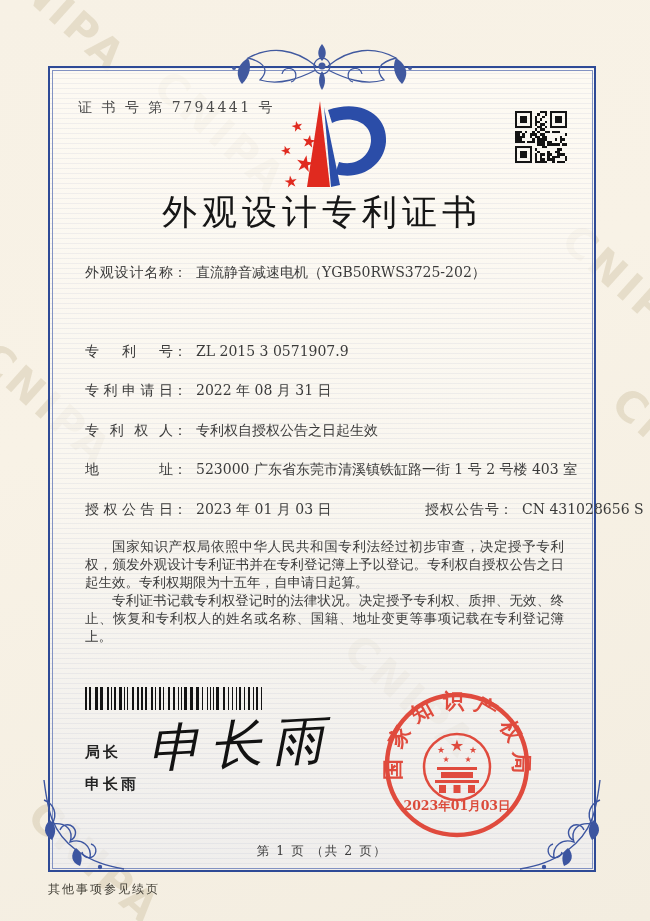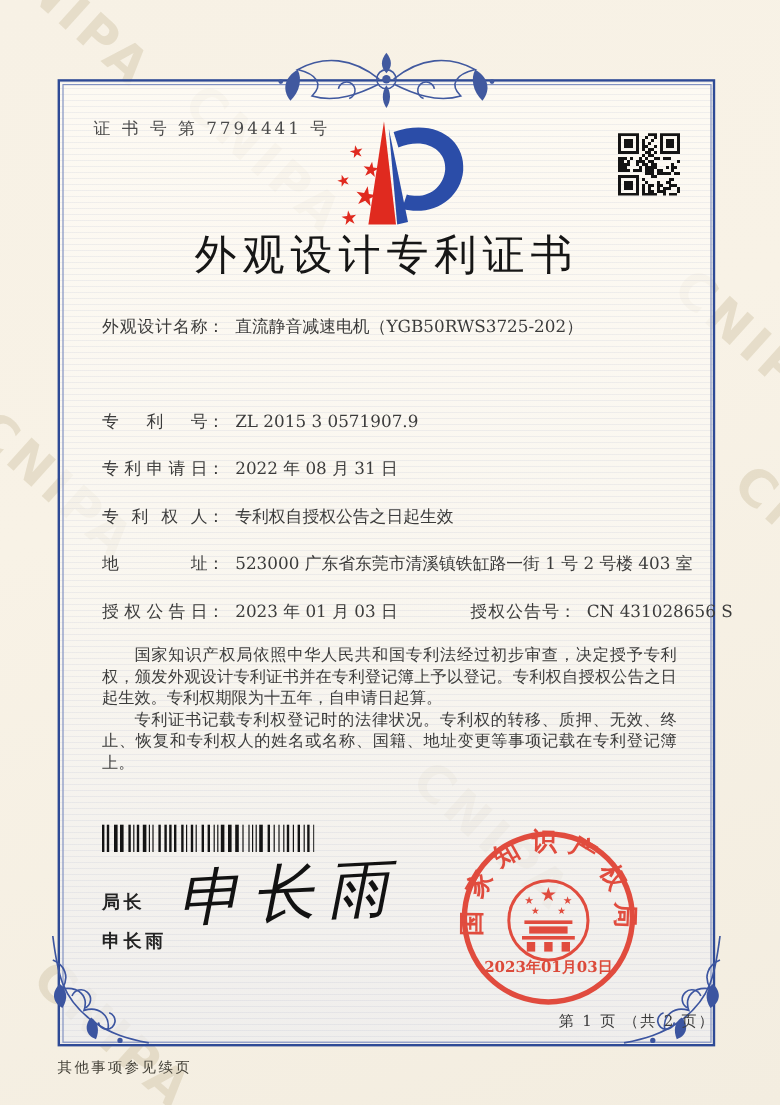--- a/index.html
+++ b/index.html
@@ -17,29 +17,29 @@
          background:
            repeating-linear-gradient(180deg,rgba(158,166,198,.14) 0 1px,rgba(0,0,0,0) 1px 5px),
            linear-gradient(180deg,rgba(255,252,246,.78) 0%,rgba(250,248,243,.72) 55%,rgba(238,238,240,.75) 100%);}
   .frame-inner{position:absolute;inset:1.5px;border:1px solid #8292c2;pointer-events:none;}
   .cert-no{left:78px;top:99px;font-size:14px;letter-spacing:2.5px;color:#4b4b4b;}
   .title{left:48px;top:189px;width:548px;text-align:center;font-size:35px;letter-spacing:5px;
          color:#161616;font-weight:400;}
   .row{left:85px;width:505px;font-size:14px;color:#3b3b3b;white-space:nowrap;}
   .lbl{display:inline-block;width:88px;text-align:justify;text-align-last:justify;vertical-align:bottom;}
   .val{margin-left:9px;}
-  .lbl2{display:inline-block;width:74px;margin-left:56px;text-align:justify;text-align-last:justify;vertical-align:bottom;}
+  .lbl2{display:inline-block;width:74px;margin-left:89px;text-align:justify;text-align-last:justify;vertical-align:bottom;}
   .paras{left:85px;top:537px;width:479px;font-size:13.5px;line-height:18px;
          text-align:justify;color:#3c3c3c;}
   .paras p{margin:0;text-indent:2em;}
   .director{font-family:"DejaVu Sans","Liberation Sans",sans-serif;font-weight:600;
             font-size:15px;letter-spacing:3px;color:#242424;text-align:right;}
   .signature{left:148px;top:710px;font-size:52px;font-style:italic;letter-spacing:10px;
              color:#121212;transform:rotate(-3deg);font-family:"DejaVu Serif",serif;}
-  .page-indicator{left:48px;top:843px;width:548px;text-align:right;font-size:12.5px;
+  .page-indicator{left:48px;top:843px;width:548px;text-align:center;font-size:12.5px;
                   letter-spacing:1.5px;color:#3c3c3c;}
   .cont-note{left:48px;top:881px;width:548px;text-align:left;font-size:12px;
              letter-spacing:2px;color:#454239;}
   .seal-wrap{left:381px;top:689px;width:152px;height:152px;}
   svg text{font-family:"DejaVu Serif","Liberation Serif",serif;}
 </style>
 </head>
 <body>
 
 <div class="page">
@@ -271,21 +271,21 @@
   <div class="abs row" style="top:461px;">
     <span class="lbl">地址</span><span>：</span><span class="val">523000 广东省东莞市清溪镇铁缸路一街 1 号 2 号楼 403 室</span>
   </div>
   <div class="abs row" style="top:501px;">
     <span class="lbl">授权公告日</span><span>：</span><span class="val">2023 年 01 月 03 日</span>
     <span class="lbl2">授权公告号</span><span>：</span><span class="val">CN 431028656 S</span>
   </div>
 
   <div class="abs paras">
     <p>国家知识产权局依照中华人民共和国专利法经过初步审查，决定授予专利权，颁发外观设计专利证书并在专利登记簿上予以登记。专利权自授权公告之日起生效。专利权期限为十五年，自申请日起算。</p>
-    <p>专利证书记载专利权登记时的法律状况。专利权的转移、质押、无效、终止、恢复和专利权人的姓名或名称、国籍、地址变更等事项记载在专利登记簿上。</p>
+    <p>专利证书记载专利权登记时的法律状况。决定授予专利权、质押、无效、终止、恢复和专利权人的姓名或名称、国籍、地址变更等事项记载在专利登记簿上。</p>
   </div>
 
   <svg id="barcode" class="abs" style="left:85px;top:687px;" width="177" height="23">
       <rect x="0" y="0" width="2" height="23" fill="#141414"></rect>
       <rect x="4" y="0" width="2" height="23" fill="#141414"></rect>
       <rect x="10" y="0" width="3" height="23" fill="#141414"></rect>
       <rect x="15" y="0" width="3" height="23" fill="#141414"></rect>
       <rect x="22" y="0" width="2" height="23" fill="#141414"></rect>
       <rect x="26" y="0" width="1" height="23" fill="#141414"></rect>
       <rect x="29" y="0" width="2" height="23" fill="#141414"></rect>

